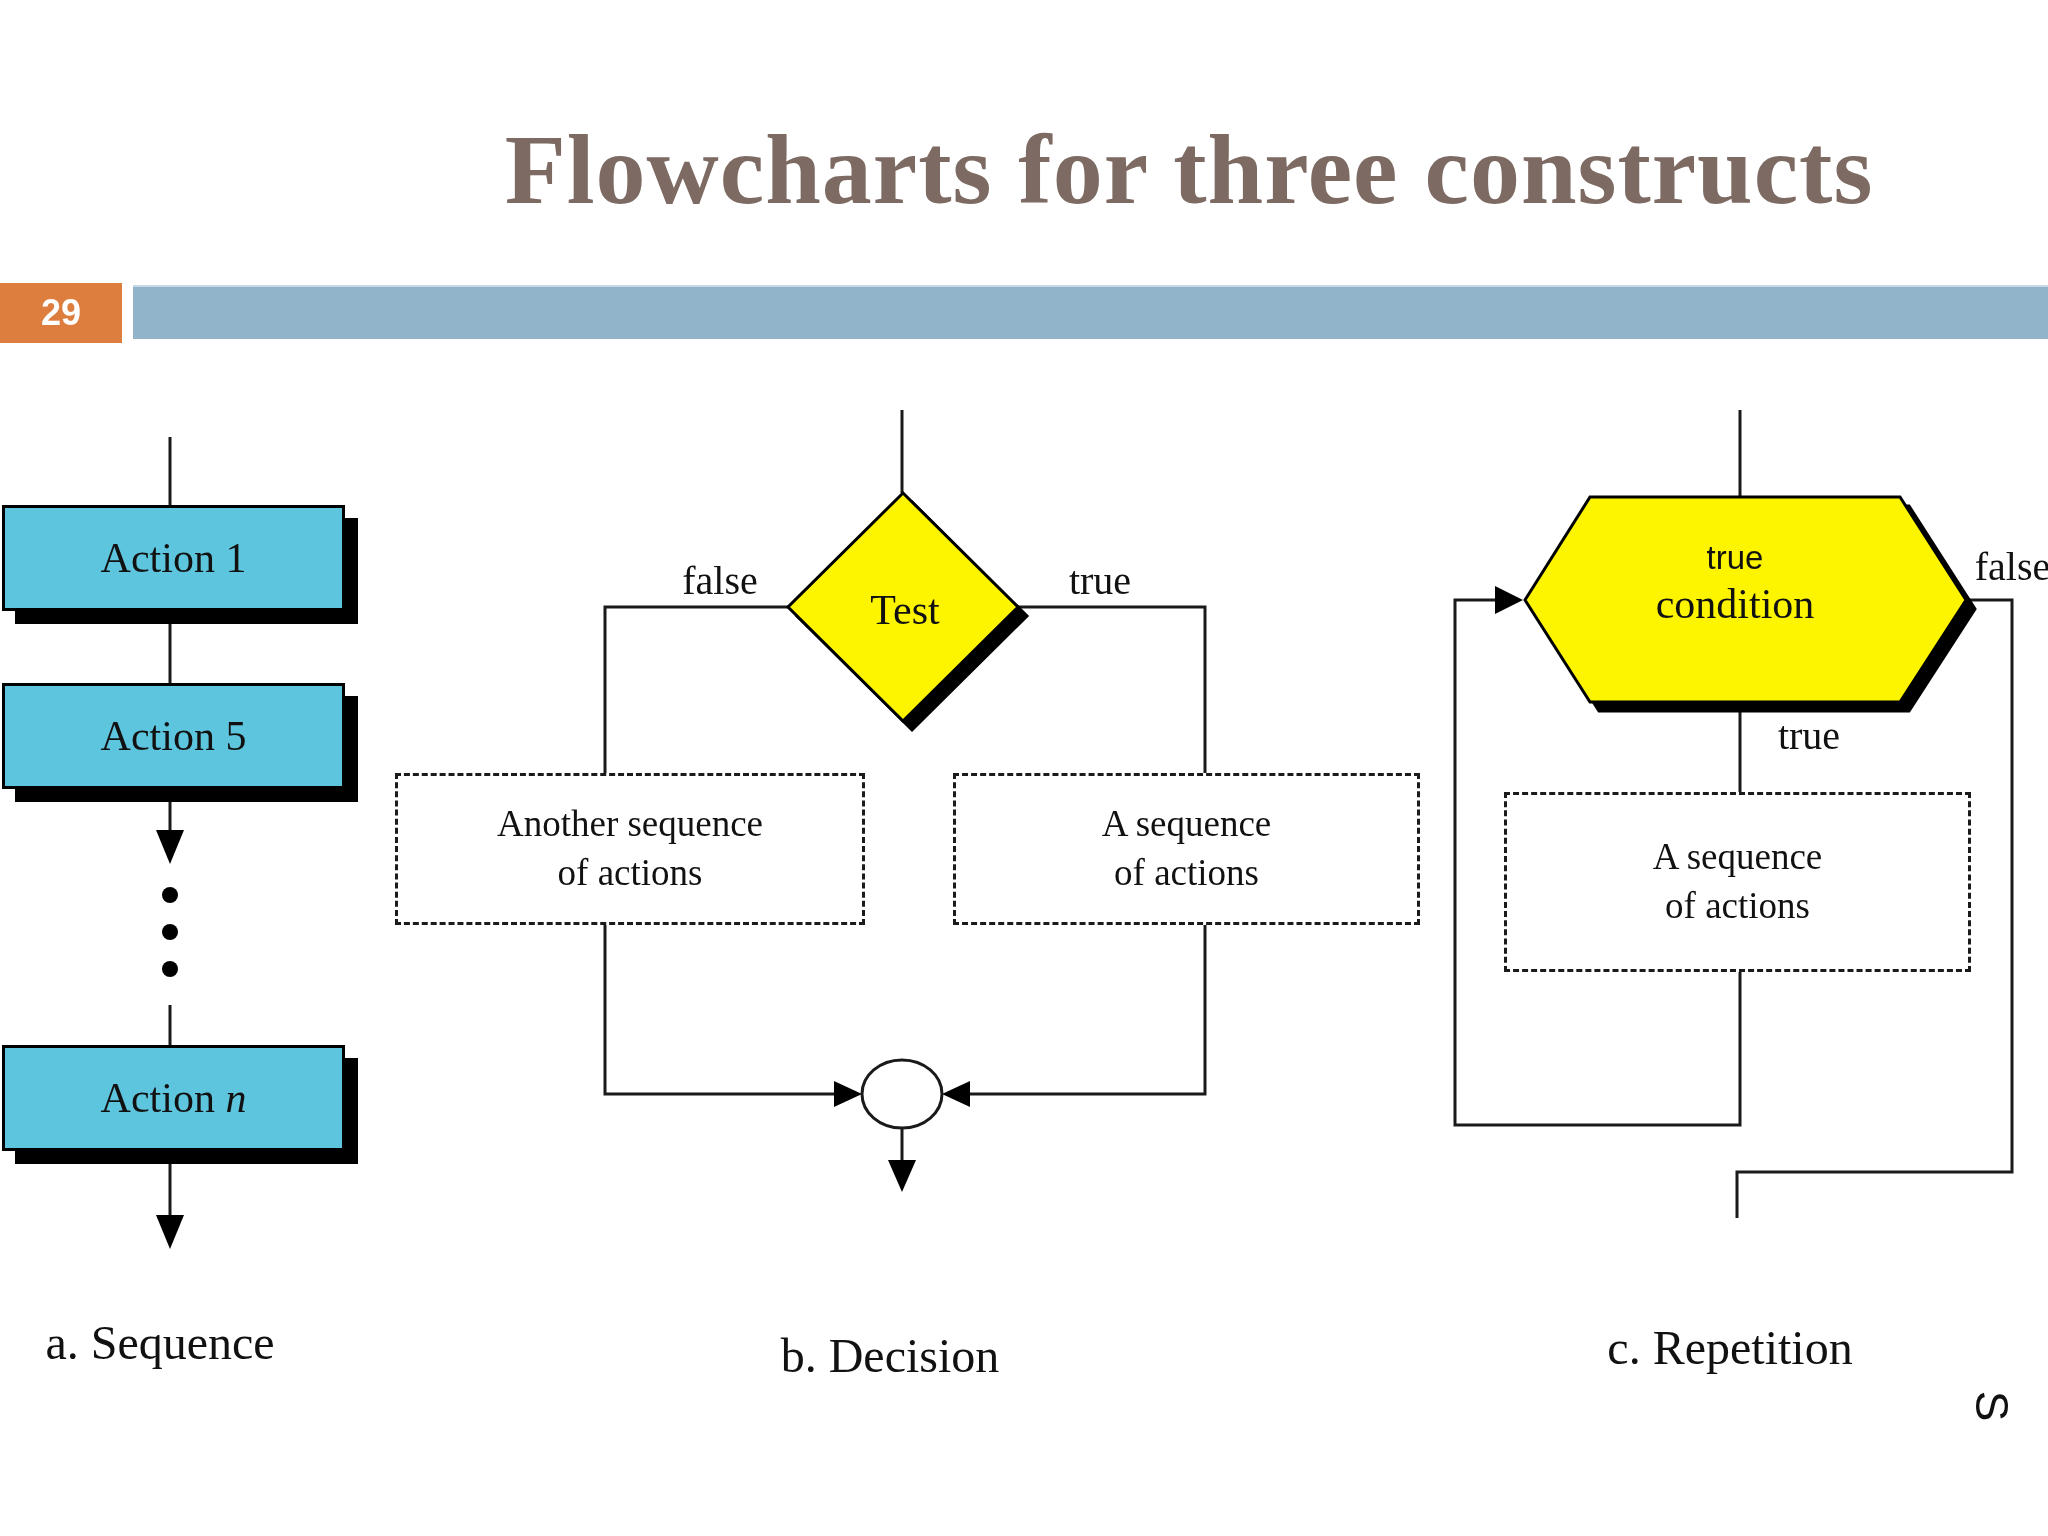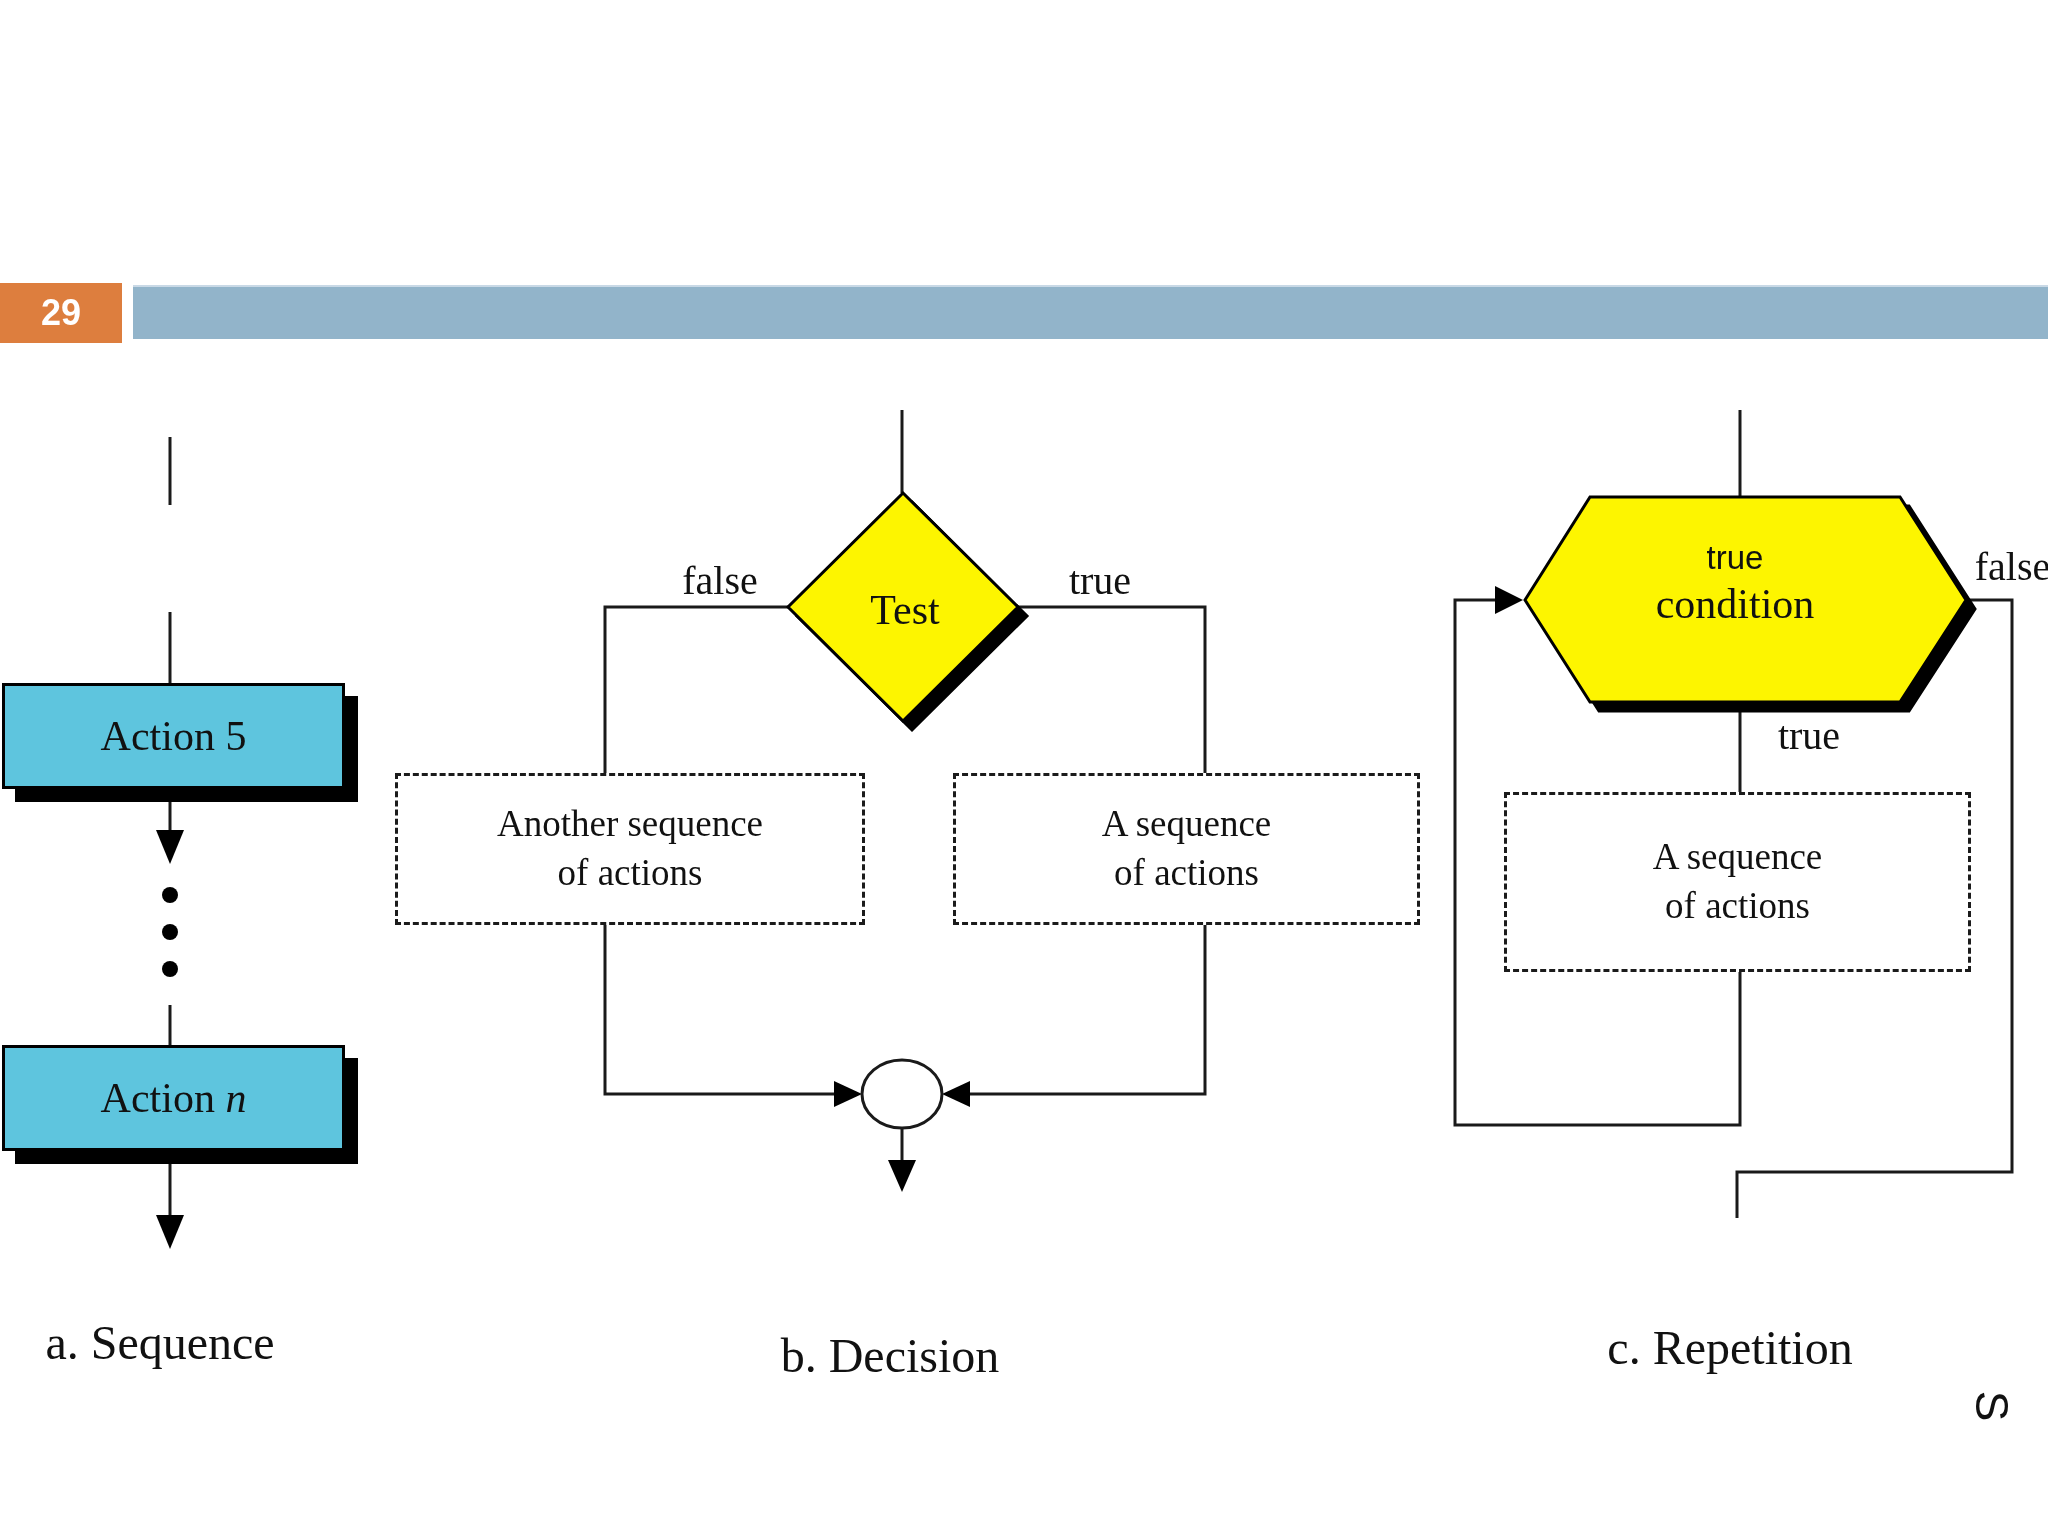--- a/index.html
+++ b/index.html
@@ -72,20 +72,21 @@
     display:flex;align-items:center;justify-content:center;
   }
   svg.lines{left:0;top:0;}
   svg.lines *{vector-effect:non-scaling-stroke;}
 </style>
 </head>
 <body>
 
 <div class="slide">
 
+  <div class="abs title">Flowcharts for three constructs</div>
   <div class="abs page-badge">
     <span>29</span>
   </div>
   <div class="abs header-bar"></div>
 
   <svg class="abs lines" width="2048" height="1536" viewBox="0 0 2048 1536">
     <g stroke="#1a1a1a" stroke-width="3" fill="none">
 
       <line x1="170" y1="437" x2="170" y2="505"></line>
       <line x1="170" y1="612" x2="170" y2="683"></line>
@@ -121,20 +122,23 @@
       <polygon points="1523,600 1495,586 1495,614"></polygon>
     </g>
 
     <ellipse cx="902" cy="1094" rx="40" ry="34" fill="#ffffff" stroke="#1a1a1a" stroke-width="3"></ellipse>
 
     <polygon points="903,493 1018,607 903,721 788,607" fill="#fdf500" stroke="#000" stroke-width="3" style="filter:drop-shadow(9px 9px 0 #000);"></polygon>
 
     <polygon points="1525,600 1590,497 1900,497 1966,600 1900,702 1590,702" fill="#fdf500" stroke="#000" stroke-width="3" style="filter:drop-shadow(9px 9px 0 #000);"></polygon>
   </svg>
 
+  <div class="abs action-box" style="top:505px;">
+    <span>Action 1</span>
+  </div>
   <div class="abs action-box" style="top:683px;">
     <span>Action 5</span>
   </div>
   <div class="abs action-box" style="top:1045px;">
     <span><span>Action </span><i>n</i></span>
   </div>
 
   <div class="abs lbl" style="left:655px;top:557px;width:130px;">false</div>
   <div class="abs lbl" style="left:1035px;top:557px;width:130px;">true</div>
   <div class="abs shape-label lbl" style="left:835px;top:586px;width:140px;font-size:42px;">Test</div>

